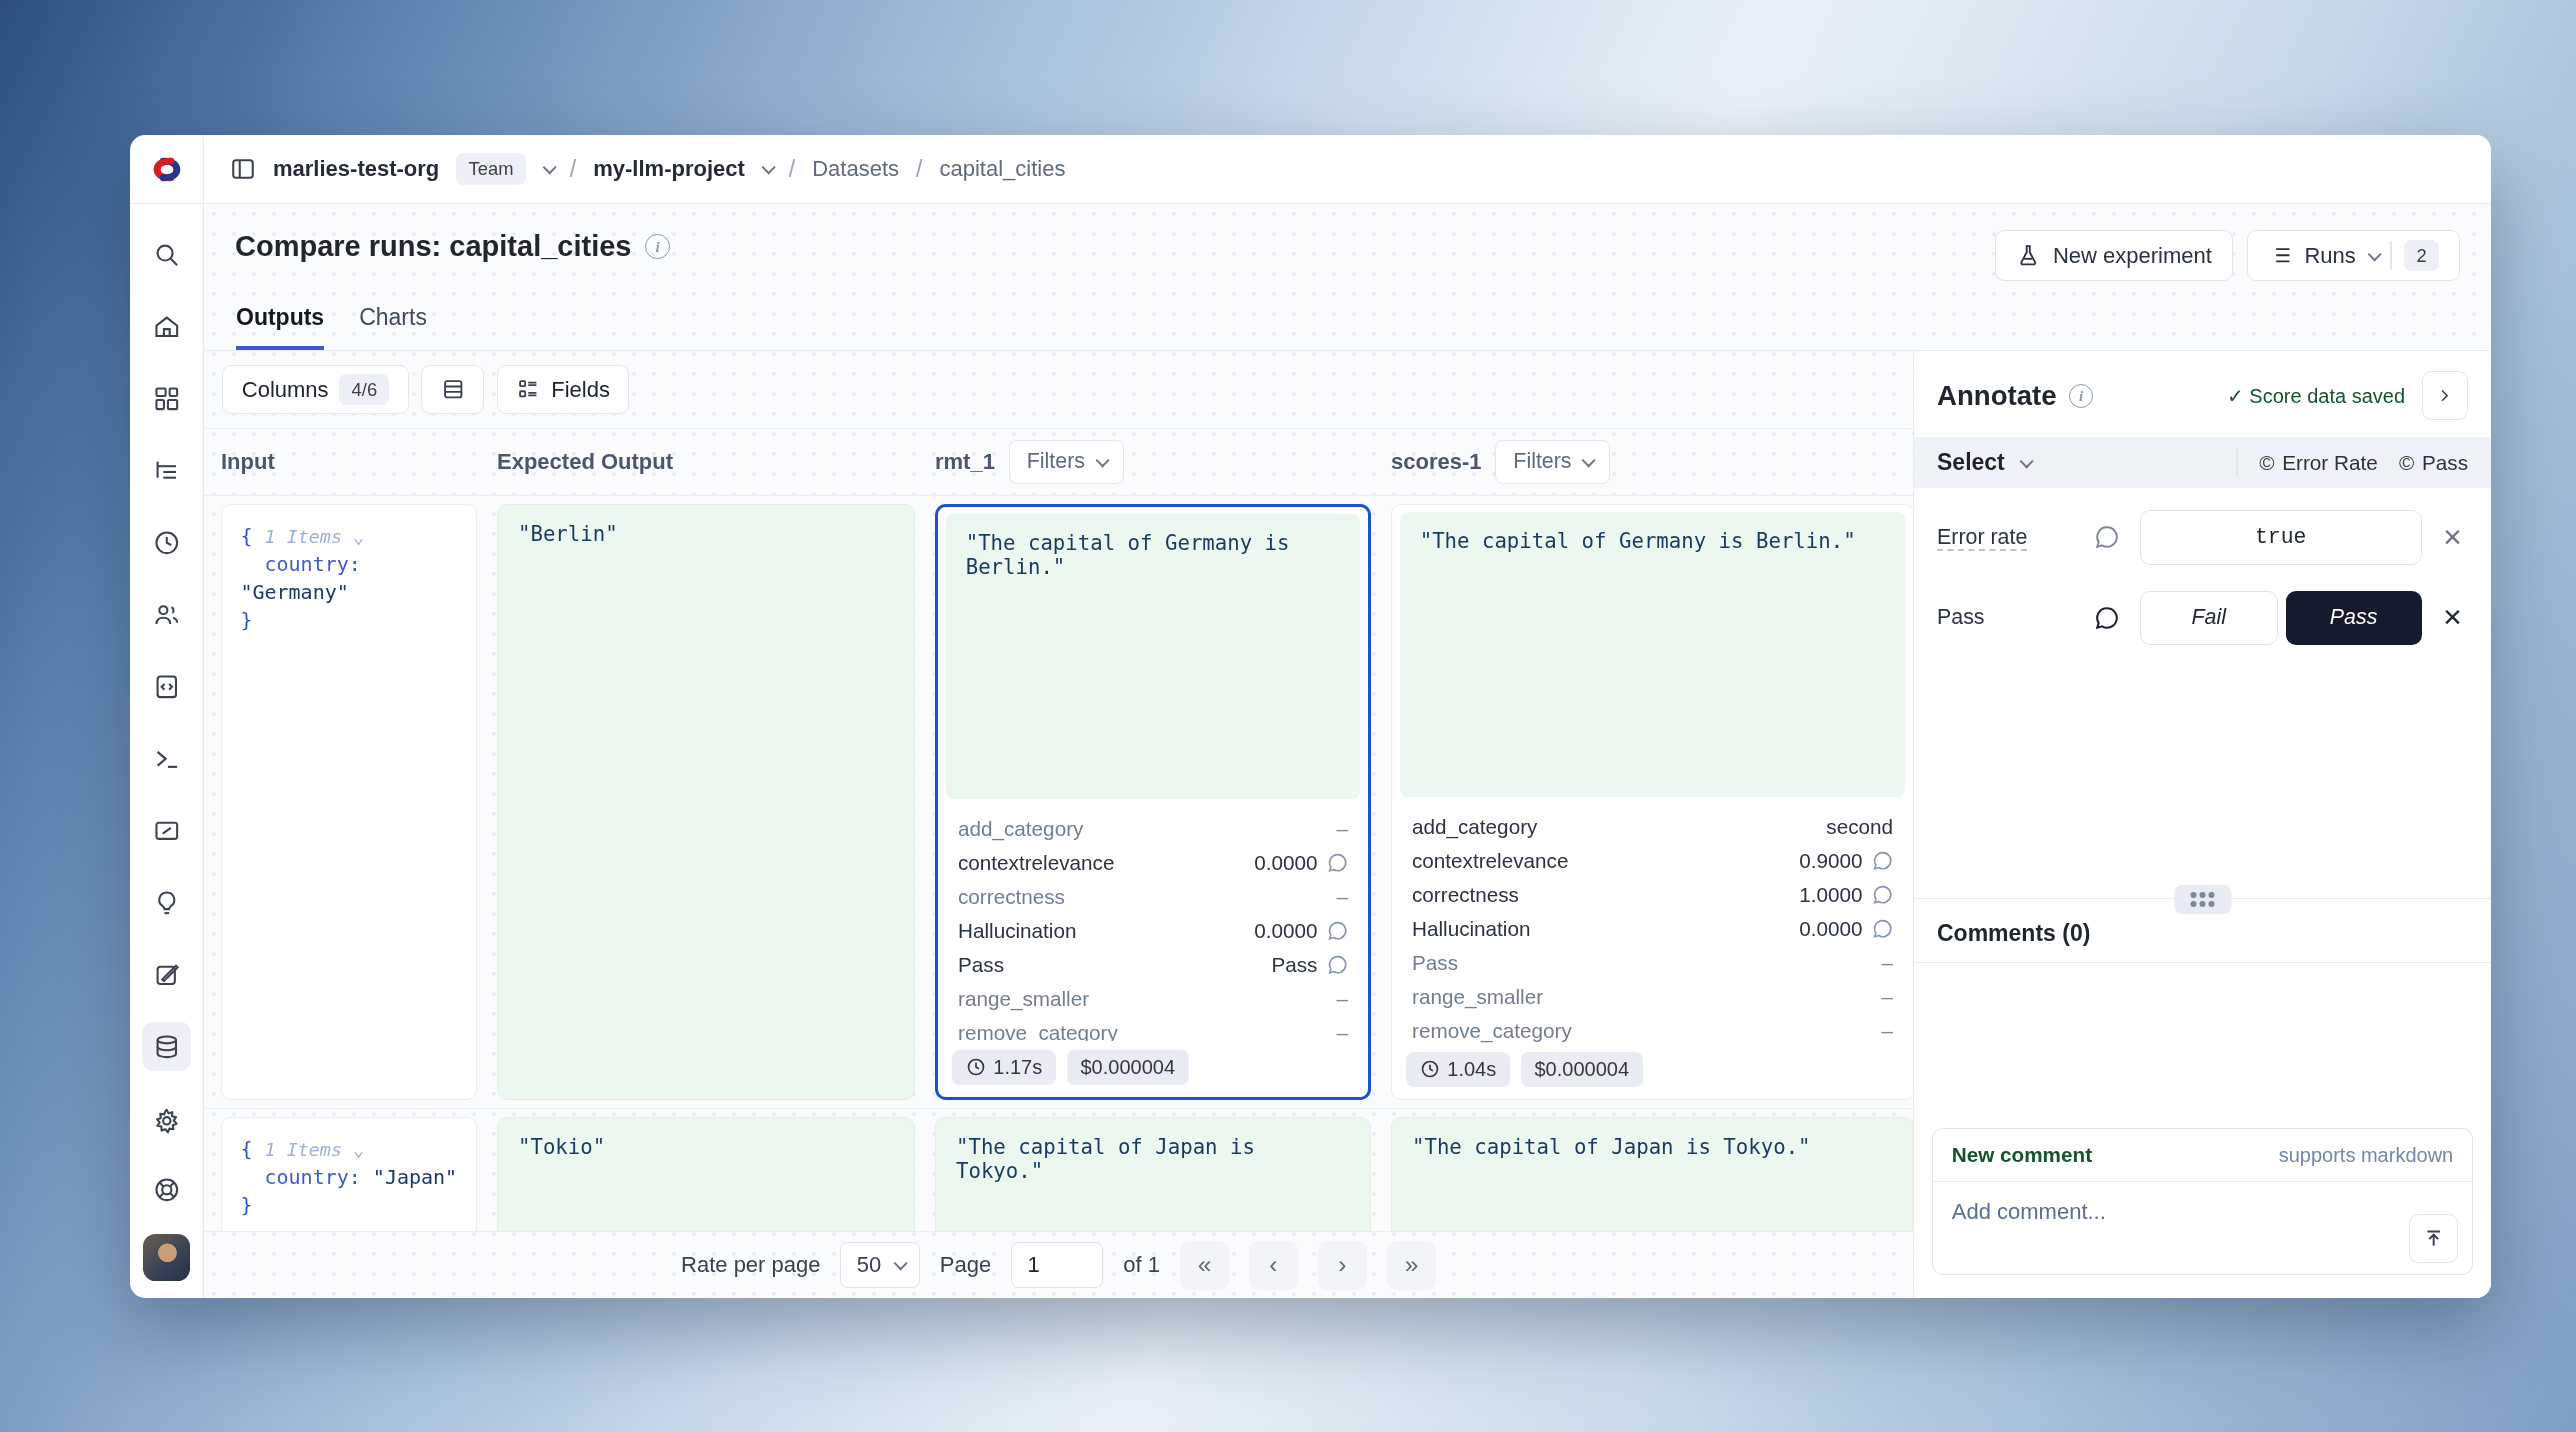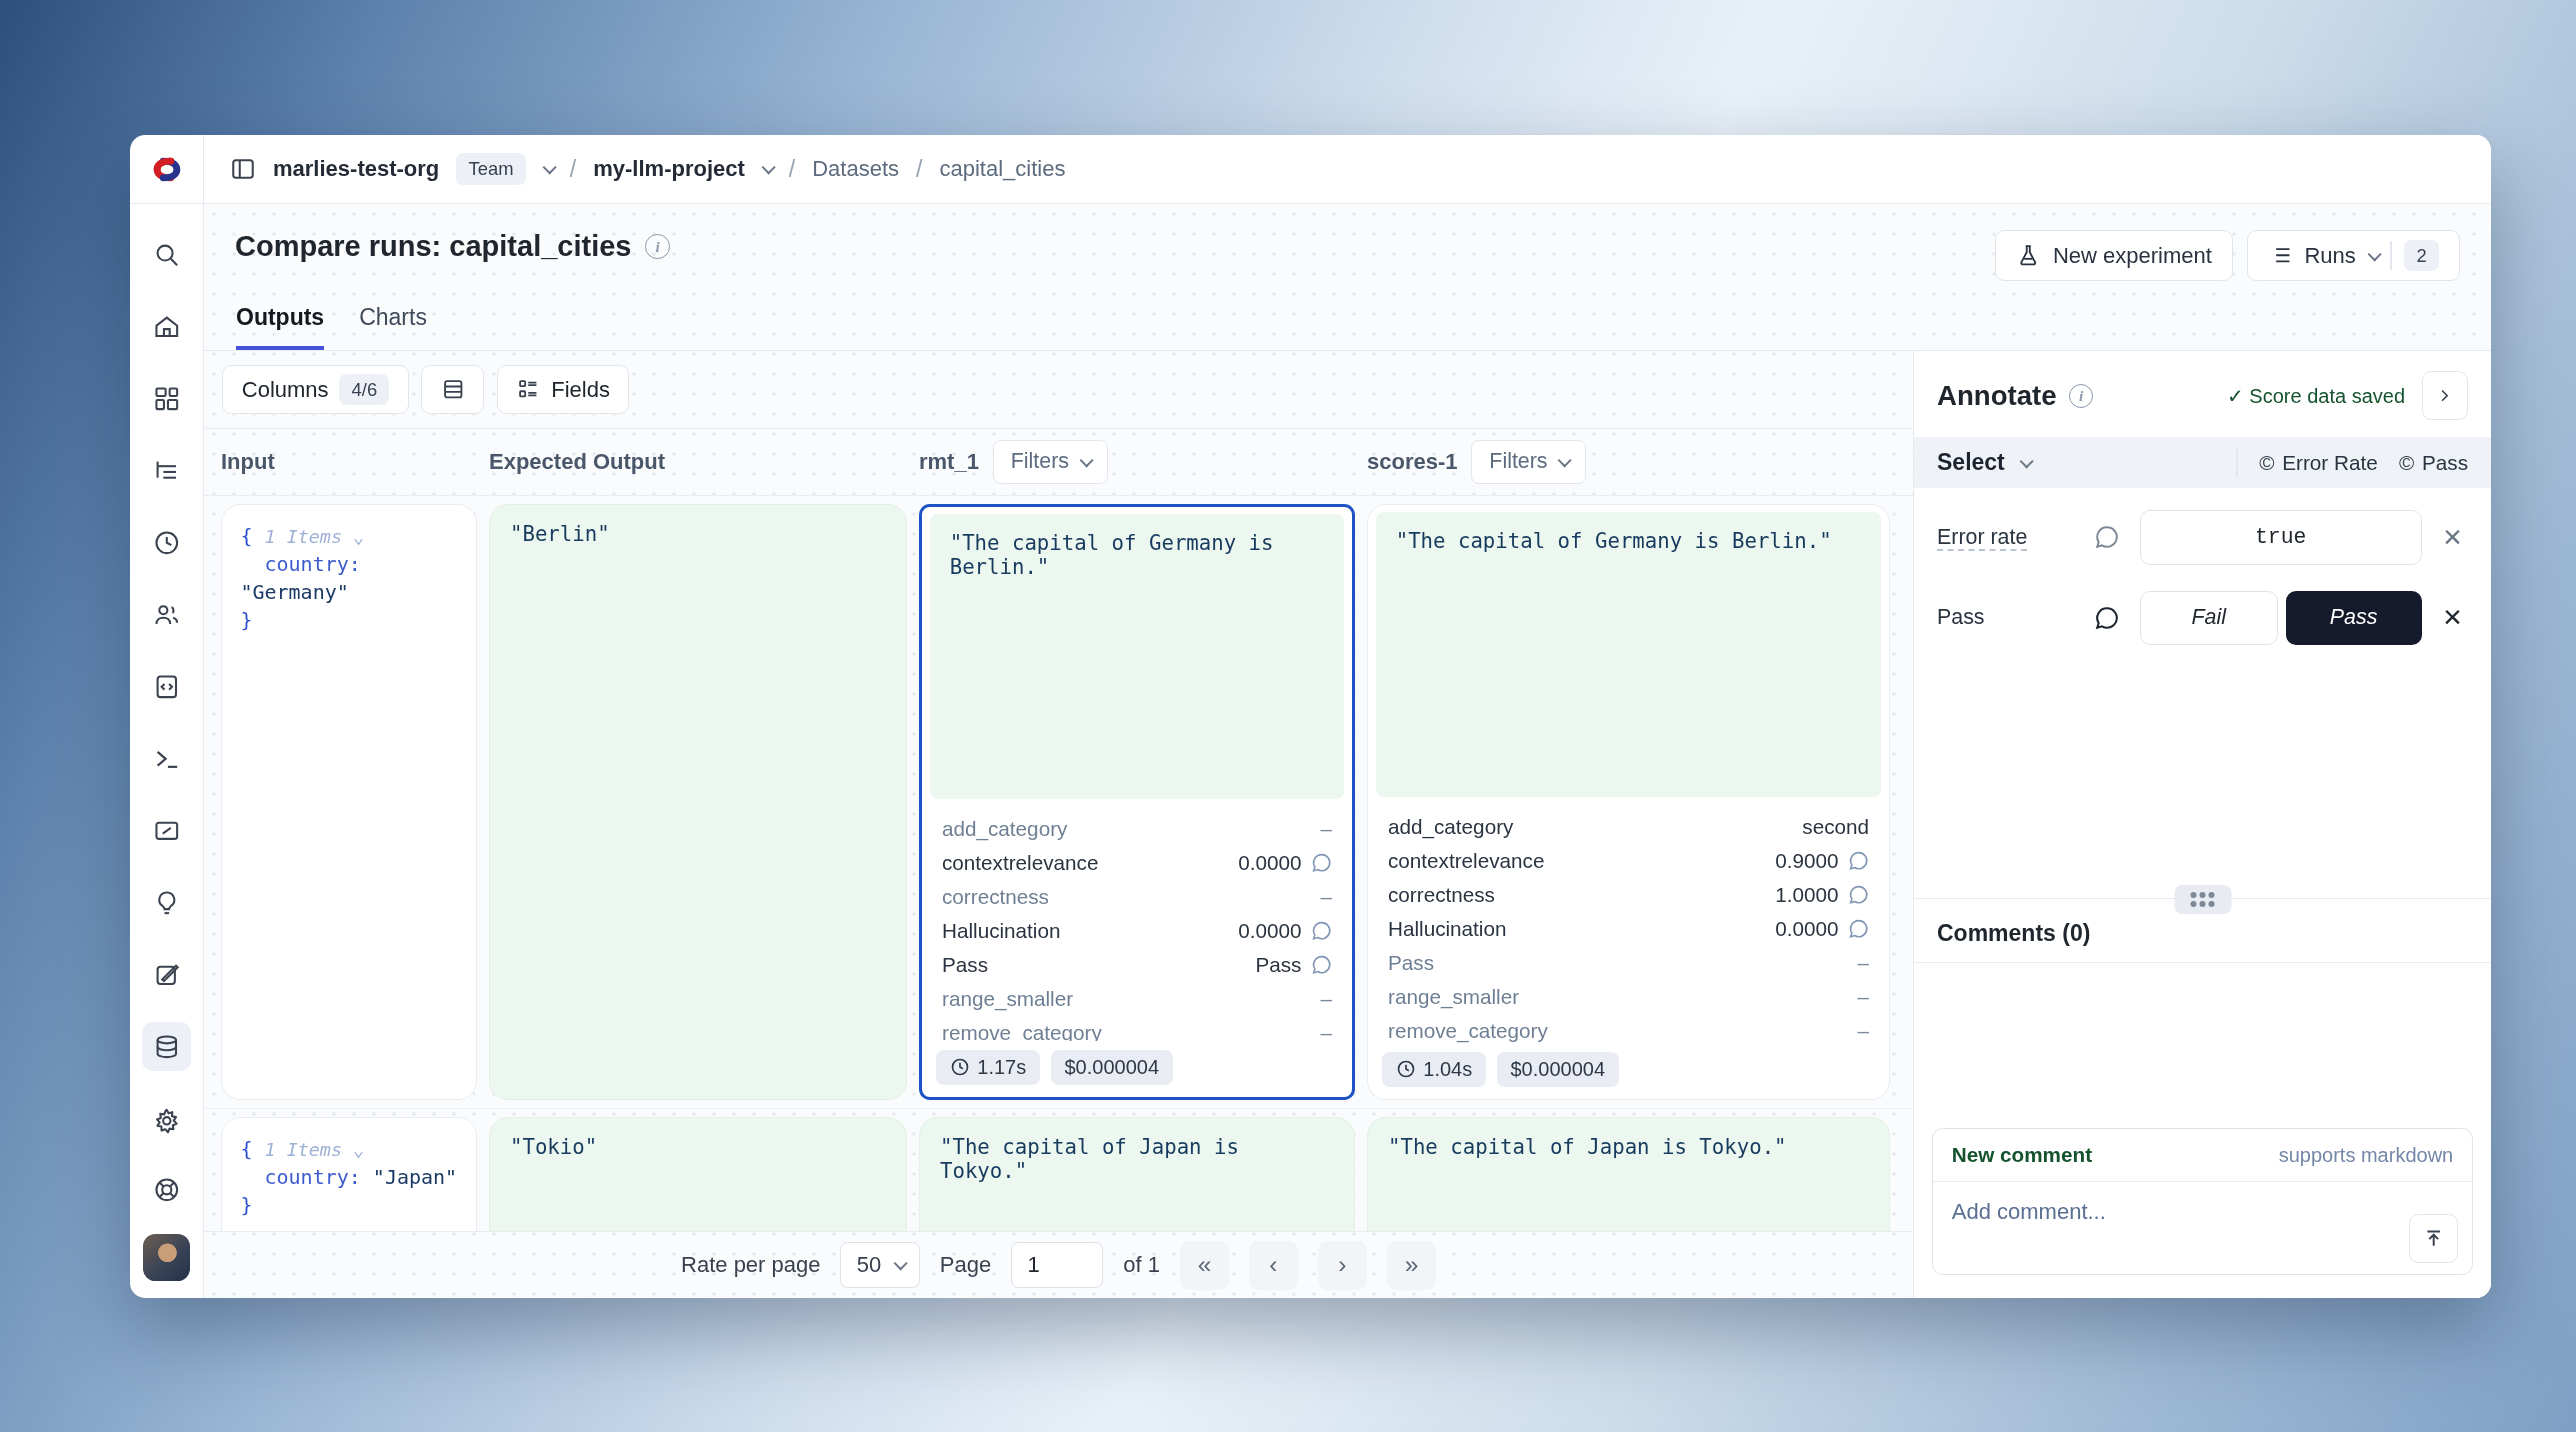--- a/index.html
+++ b/index.html
@@ -44,29 +44,29 @@
   .vsep { width:1.5px; height:29px; background:#e2e7ed; }
   .tabs { display:flex; gap:35px; padding:23px 32px 0 32px; }
   .tab { font-size:23px; padding-bottom:15.3px; color:#3f4a5a; cursor:pointer; }
   .tab.active { color:#14181f; font-weight:700; border-bottom:4.6px solid #4453d8; }
   .below-tabs { border-top:0.8px solid #e7eaef; flex:1; display:flex; min-height:0; }
   
   .tableside { flex:1; display:flex; flex-direction:column; min-width:0; }
   .toolbar { padding:13.8px 18.4px; display:flex; gap:12.3px; border-bottom:0.8px solid #e9ecf0; }
   .tbtn { background:#fff; border:1.5px solid #e1e6ec; border-radius:9.2px; height:49px; display:inline-flex; align-items:center; gap:10.7px; padding:0 18.4px; font-size:22px; color:#20262e; font-weight:500; cursor:pointer; }
   .tbtn svg { width:24.5px; height:24.5px; color:#39414e; }
-  .grid4 { display:grid; grid-template-columns:256px 418px 436px 523px; column-gap:12px; padding:0 17px; }
+  .grid4 { display:grid; grid-template-columns:256px 418px 436px 523px; column-gap:20px; padding:0 17px; }
   .thead { border-bottom:0.8px solid #e9ecf0; align-items:center; height:67px; }
   .th { font-size:22px; font-weight:600; color:#4a576b; display:flex; align-items:center; gap:13.8px; }
   .filters-btn { border:1.5px solid #e1e6ec; border-radius:7.7px; height:44px; padding:0 17px; display:inline-flex; align-items:center; gap:10.7px; font-size:21.4px; color:#5d6b80; background:#fff; font-weight:400; cursor:pointer; }
   .rows { flex:1; overflow:hidden; }
   .trow { padding-top:7.7px; padding-bottom:7.7px; border-bottom:0.8px solid #eef1f4; }
   .trow.r1 { height:613px; }
   .trow.r2 { height:149px; overflow:hidden; }
-  .cell { background:#fff; border:1.5px solid #e9edf1; border-radius:19px; height:100%; overflow:hidden; }
+  .cell { background:#fff; border:1.5px solid #e9edf1; border-radius:10px; height:100%; overflow:hidden; }
   .cell.selected { border:3.8px solid #1d53c5; border-radius:10.7px; }
   .cell-json { padding:17px 18.4px; font-family:"DejaVu Sans Mono",monospace; font-size:20px; line-height:1.4; color:#1b3a66; }
   .j-brace { color:#2b50d0; }
   .j-items { color:#9db0d6; font-style:italic; font-size:18.4px; }
   .j-key { color:#3b5bce; }
   .mint { background:#ecf7ef; border-radius:7.7px; margin:7.7px; padding:17px 20px; font-family:"DejaVu Sans Mono",monospace; font-size:20.7px; color:#173a5e; }
   .cell.expected { background:#ecf7ef; border-color:#e2efe6; }
   .cell.expected .mint { margin:0; background:none; }
   .outcell { display:flex; flex-direction:column; }
   .outcell .mint { height:285px; flex-shrink:0; }

